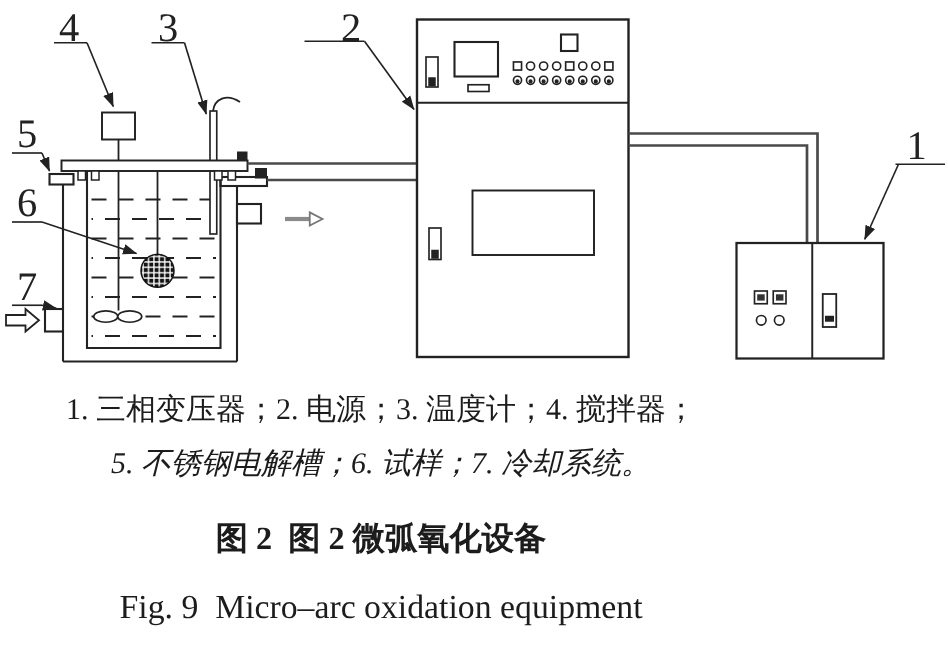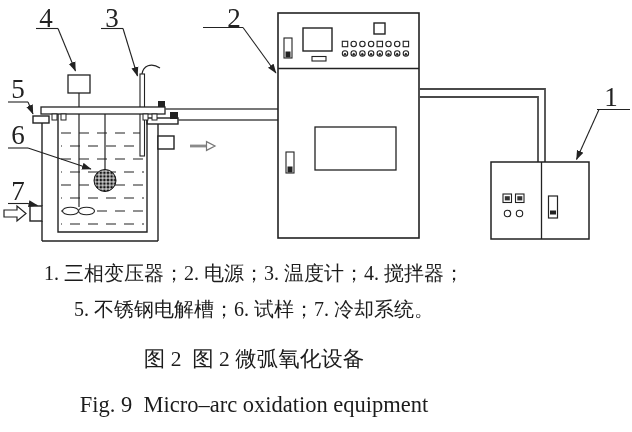--- a/index.html
+++ b/index.html
@@ -2,22 +2,22 @@
 <html><head>
 <meta charset="utf-8">
 <style>
   html,body{margin:0;padding:0;background:#ffffff;}
   .page{position:relative;width:632px;height:432px;background:#ffffff;overflow:hidden;
         font-family:"Liberation Serif","DejaVu Serif",serif;color:#222;}
   .diagram{position:absolute;left:0;top:0;}
   svg text{font-family:"Liberation Serif","DejaVu Serif",serif;font-size:27px;fill:#222;}
   .cap{position:absolute;left:0;width:508px;text-align:center;white-space:pre;color:#1c1c1c;}
   .cap.l1{top:261px;font-size:20px;line-height:24px;}
-  .cap.l2{top:297px;font-size:20px;line-height:24px;}
-  .cap.tzh{top:346px;font-size:21.5px;line-height:26px;font-weight:normal;}
+  .cap.l2{top:297px;font-size:20px;line-height:24px;font-style:italic;}
+  .cap.tzh{top:346px;font-size:21.5px;line-height:26px;font-weight:bold;}
   .cap.ten{top:392px;font-size:22.5px;line-height:26px;}
 </style>
 </head>
 <body>
 
 <div class="page">
 
   <svg class="diagram" width="632" height="256" viewBox="0 0 632 256">
     <defs>
       <marker id="ah" viewBox="0 0 10 8" markerWidth="10" markerHeight="8" refX="9" refY="4" orient="auto" markerUnits="userSpaceOnUse">

